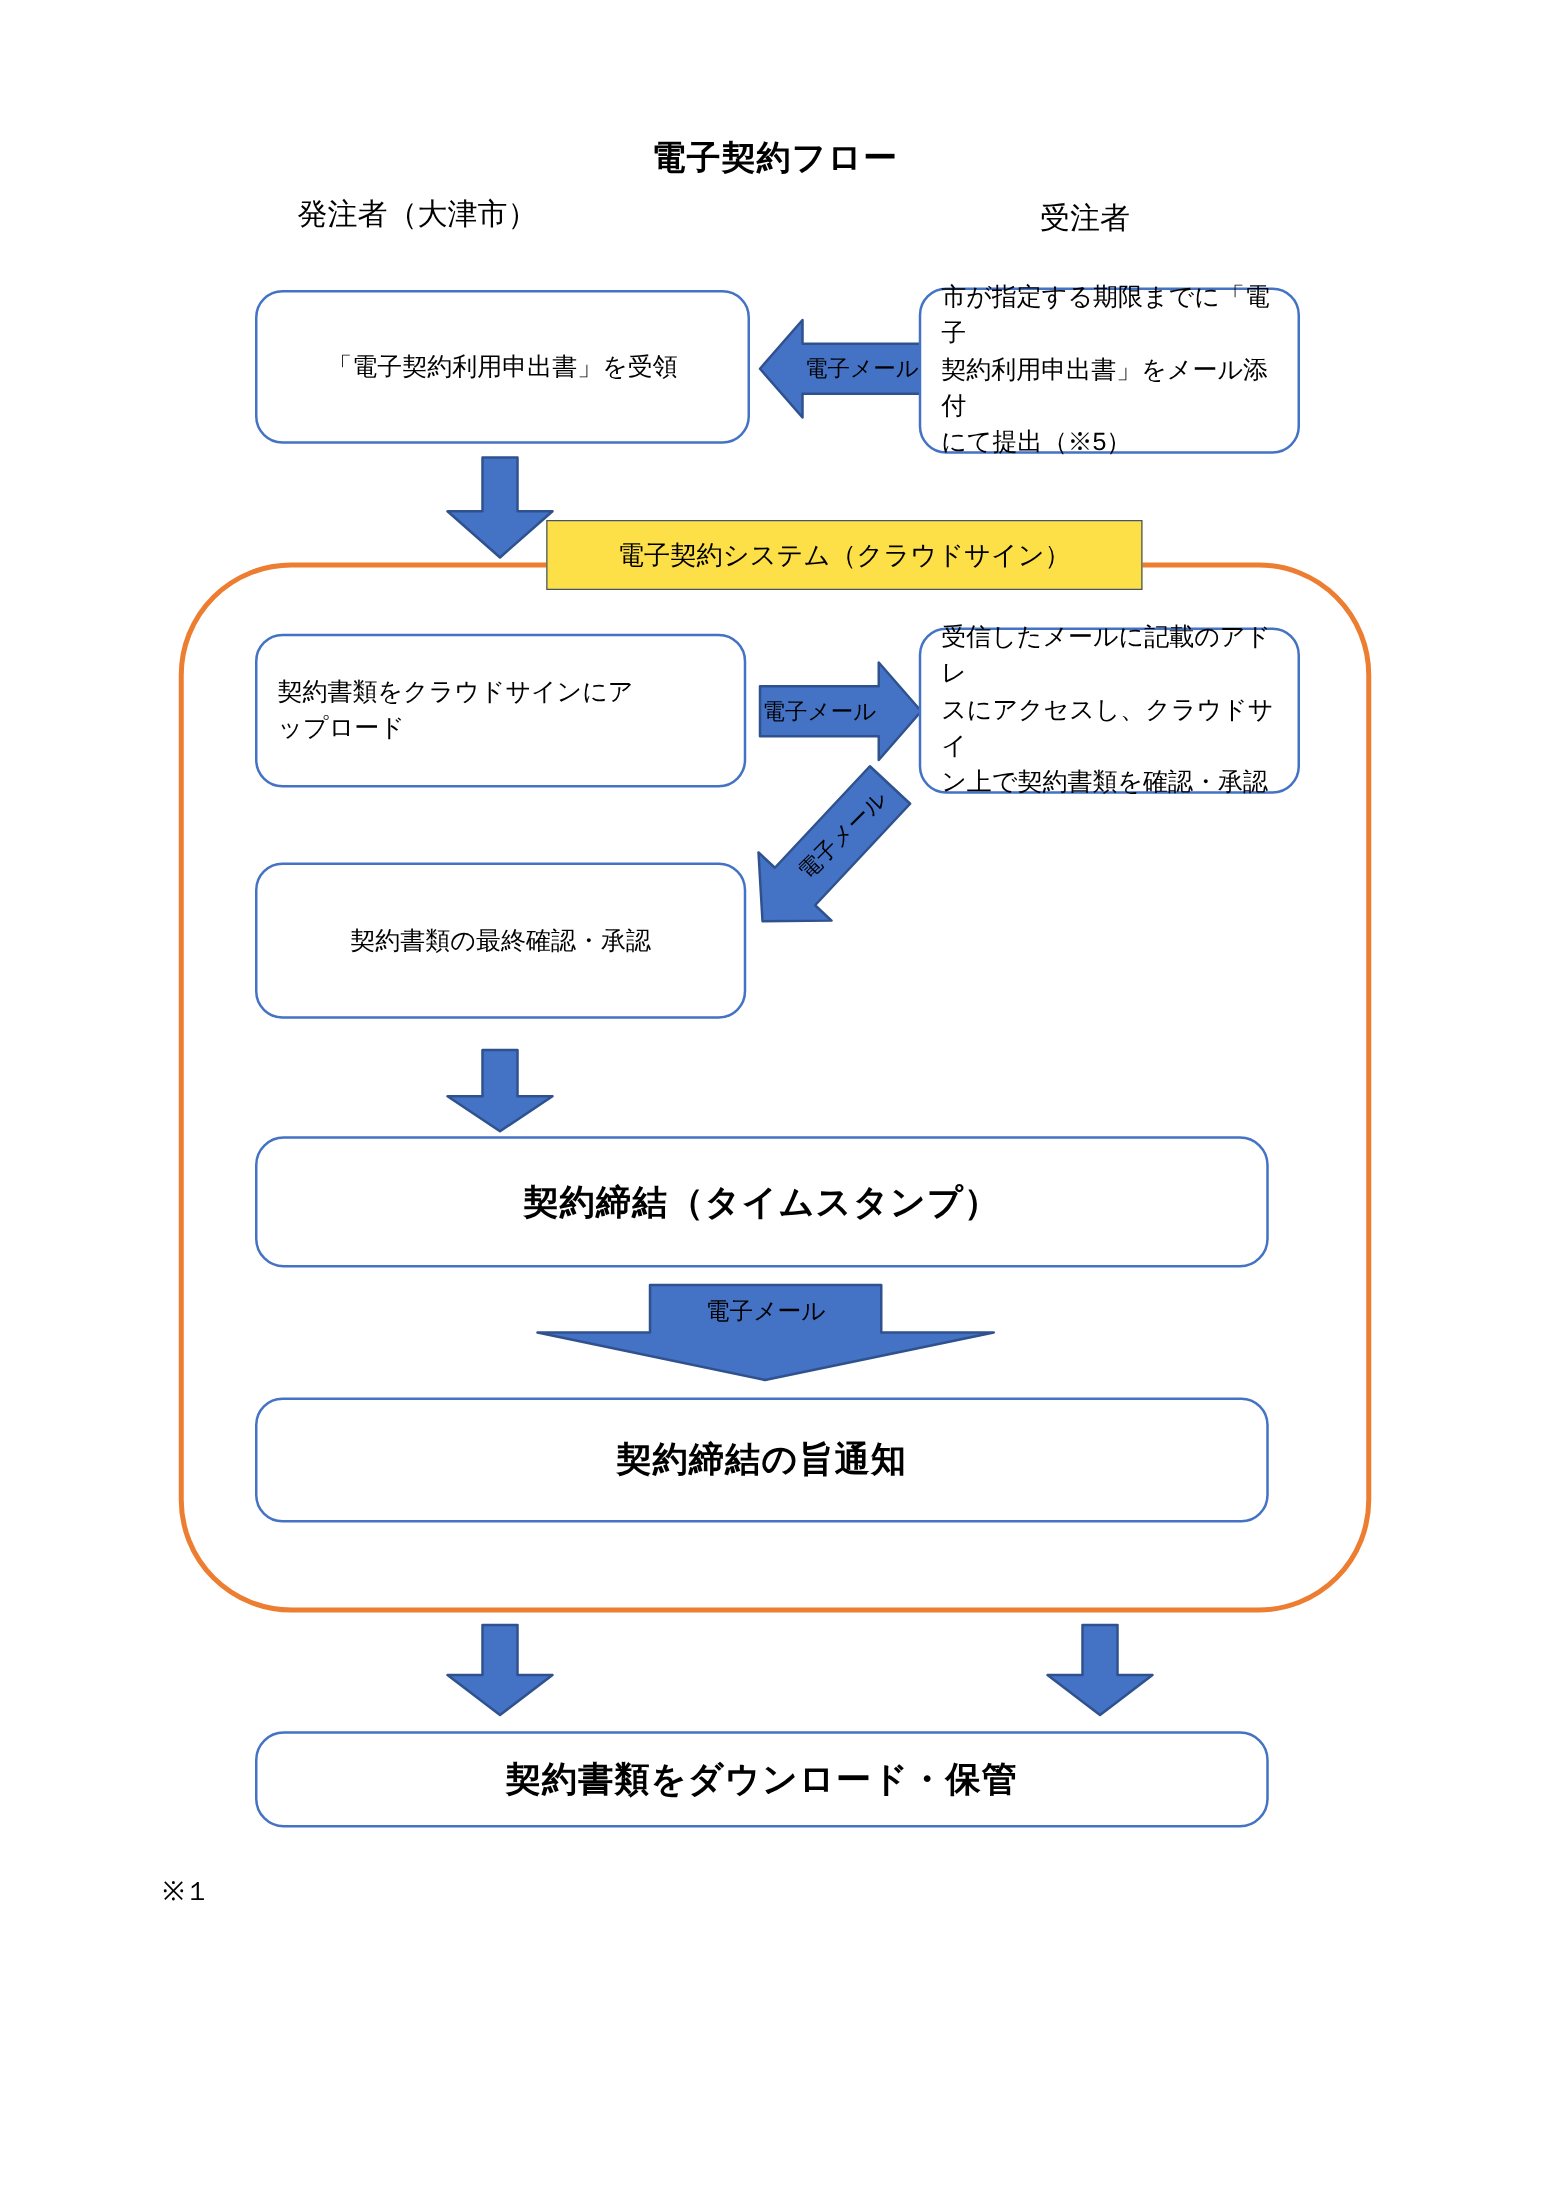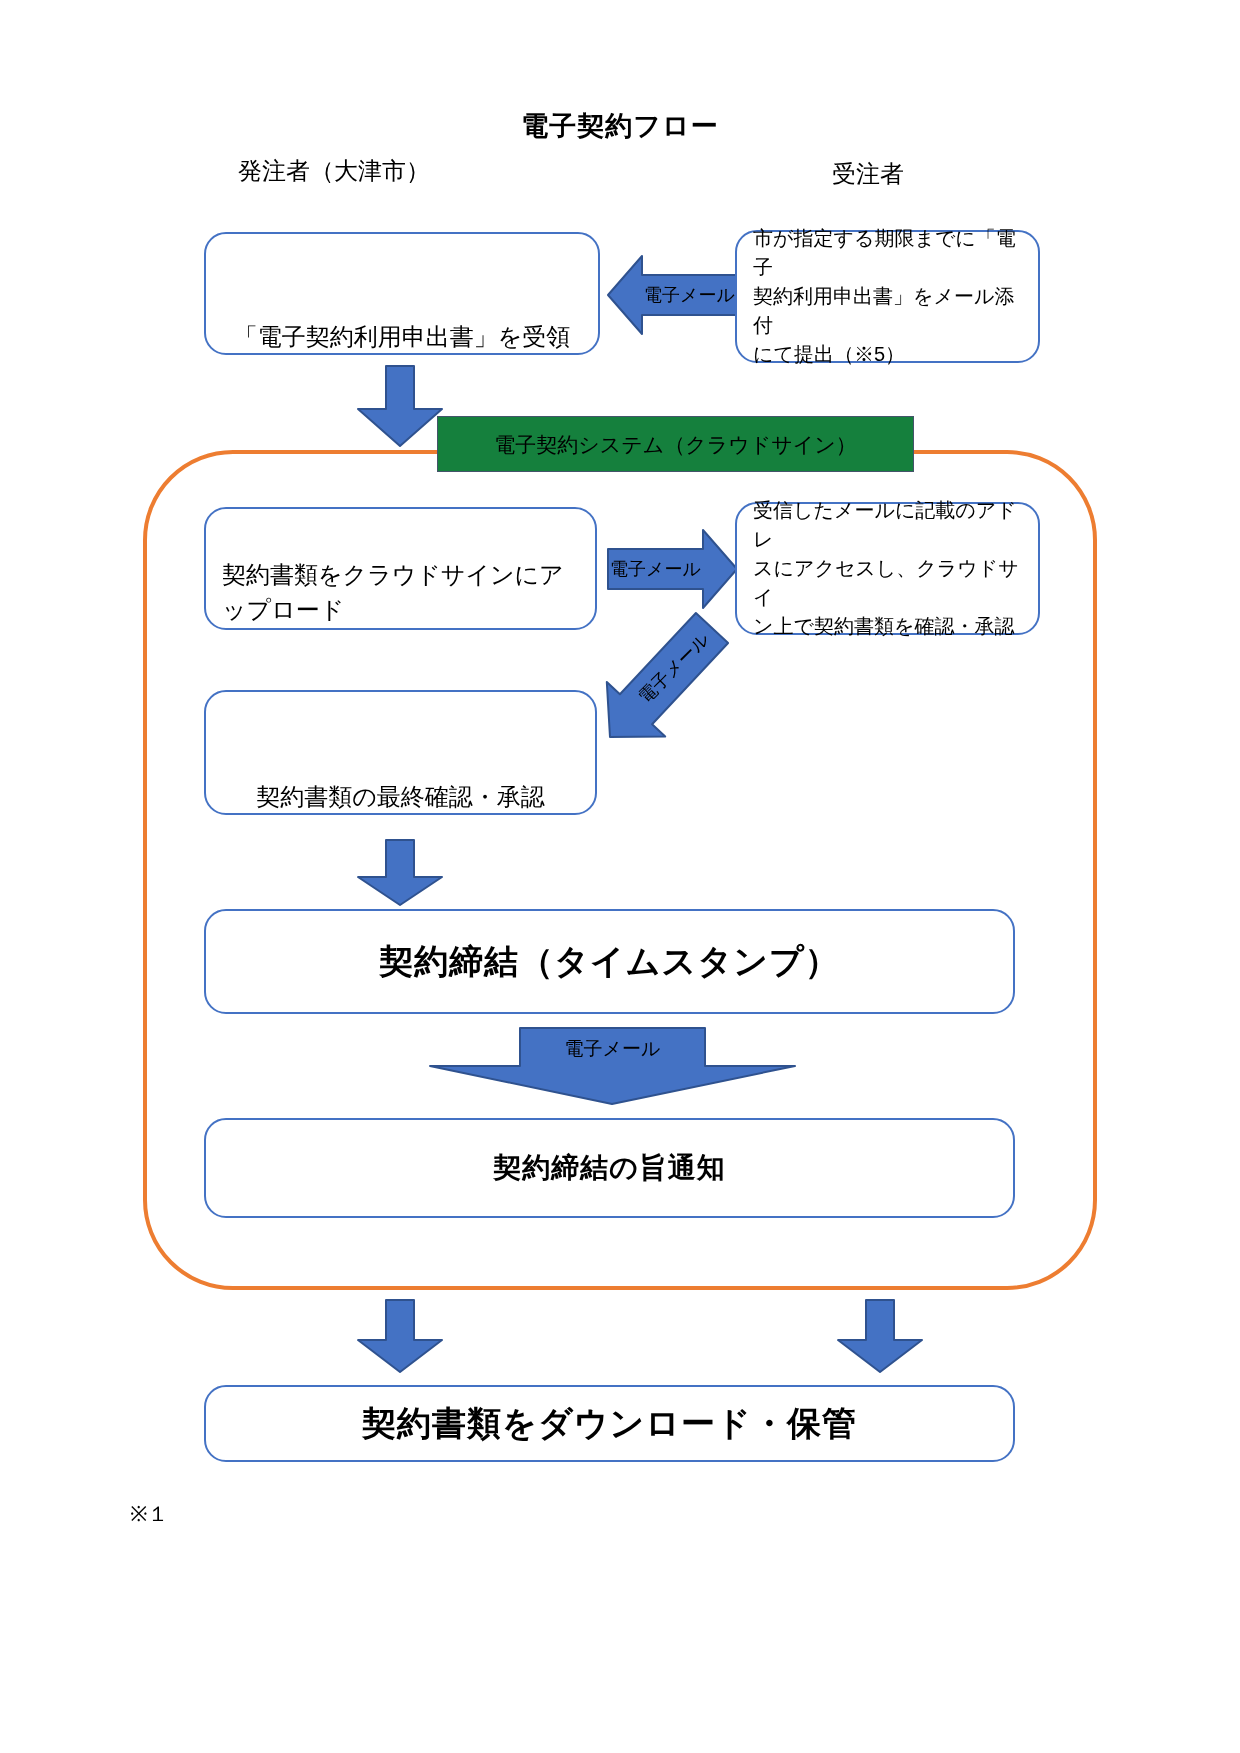--- a/index.html
+++ b/index.html
@@ -15,39 +15,39 @@
   .col-header{font-size:24px;font-weight:400;}
   .hdr-left{left:238px;top:155px;}
   .hdr-right{left:832px;top:158px;}
   .fbox{
     background:#ffffff;border:2.5px solid #4472C4;border-radius:22px;
     display:flex;align-items:center;z-index:2;box-sizing:border-box;
   }
   .fbox.center{justify-content:center;text-align:center;}
   .fbox.left-text{padding:0 16px;text-align:left;}
   .pre{white-space:pre-line;line-height:1.45;}
-  .small-t{font-size:24px;align-items:flex-end;}
+  .small-t{font-size:20px;}
   .small-t2{font-size:20px;}
-  .big-t{font-size:34px;font-weight:600;letter-spacing:1px;}
+  .big-t{font-size:28px;font-weight:600;letter-spacing:1px;border-radius:23px;}
   .mid-t{font-size:28px;font-weight:600;letter-spacing:1px;}
   .box-receive{left:204px;top:232px;width:396px;height:123px;}
   .box-submit{left:735px;top:230px;width:305px;height:133px;}
   .box-upload{left:204px;top:507px;width:393px;height:123px;}
   .box-access{left:735px;top:502px;width:305px;height:133px;}
   .box-final{left:204px;top:690px;width:393px;height:125px;}
   .box-conclude{left:204px;top:909px;width:811px;height:105px;}
   .box-notify{left:204px;top:1118px;width:811px;height:100px;}
   .box-download{left:204px;top:1385px;width:811px;height:77px;}
   .container-outline{
     left:143px;top:450px;width:954px;height:840px;
     border:4.5px solid #ED7D31;border-radius:90px;z-index:0;box-sizing:border-box;
   }
   .system-label{
     left:437px;top:416px;width:477px;height:56px;line-height:56px;
-    background:#15803d;border:1.5px solid #44546A;text-align:center;
+    background:#fde047;border:1.5px solid #44546A;text-align:center;
     font-size:21px;z-index:3;box-sizing:border-box;
   }
   svg.arrow-layer{left:0;top:0;z-index:1;}
   .email-label{font-size:18px;text-align:center;z-index:4;}
   .lbl-1{left:642px;top:283px;width:95px;}
   .lbl-2{left:608px;top:557px;width:95px;}
   .lbl-diag{
     left:674px;top:668px;width:110px;
     transform:translate(-50%,-50%) rotate(-45deg);
   }

